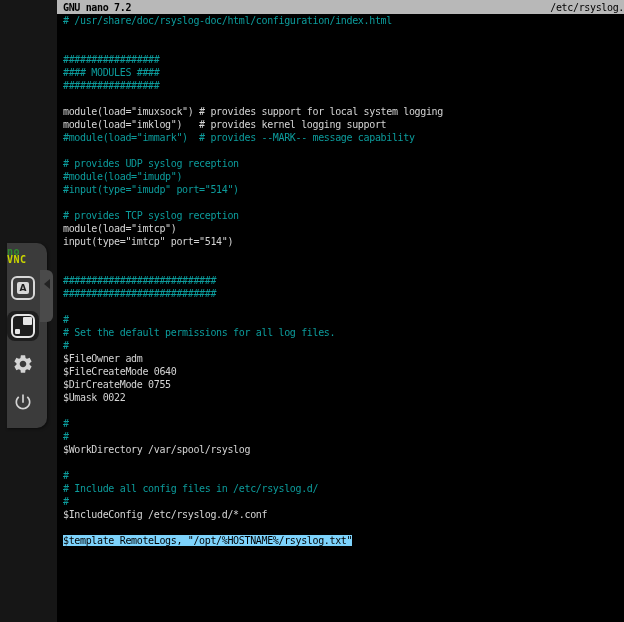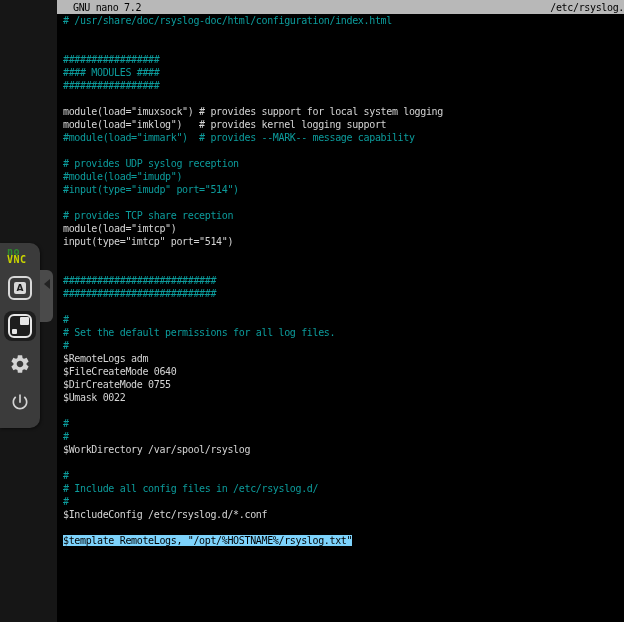--- a/index.html
+++ b/index.html
@@ -11,32 +11,32 @@
   
   .screen{
     position:absolute;left:57px;top:0;width:567px;height:622px;
     background:#000;overflow:hidden;
   }
   .titlebar{
     height:14px;background:#b8b8b8;color:#000;
     display:flex;align-items:center;
     font-size:10px;letter-spacing:-0.35px;white-space:pre;
   }
-  .titlebar .tleft{padding-left:16px;}
+  .titlebar .tleft{padding-left:6px;font-weight:bold;}
   .titlebar .tright{margin-left:auto;}
   .lines{position:absolute;left:6px;top:14px;right:0;}
   .line{height:13px;line-height:13px;font-size:10px;letter-spacing:-0.35px;white-space:pre;}
   .line .c{color:#0c9c9c;}
   .line .w{color:#d4d4d4;}
   .line .sel{background:#7dd3fc;color:#000;}
   
   .vnc-panel{
-    position:absolute;left:0;top:243px;width:40px;height:185px;
+    position:absolute;left:7px;top:243px;width:40px;height:185px;
     background:#3b3b3b;border-radius:0 10px 10px 0;
-    display:flex;flex-direction:column;align-items:center;
+    display:flex;flex-direction:column;align-items:flex-start;
     box-shadow:1px 1px 3px rgba(0,0,0,.5);
   }
   .vnc-logo{margin-top:4px;line-height:9px;text-align:left;width:26px;
     font-weight:bold;font-size:10px;letter-spacing:0.5px;}
   .vnc-logo .no{color:#2e8b2e;display:block;height:8px;}
   .vnc-logo .vnc{color:#c9d400;display:block;}
   .vnc-buttons{display:flex;flex-direction:column;align-items:center;margin-top:9px;gap:8px;}
   .vbtn{
     width:32px;height:30px;display:flex;align-items:center;justify-content:center;
     border-radius:8px;cursor:pointer;
@@ -85,32 +85,32 @@
       <div class="line"><span class="c">#################</span></div>
       <div class="line"></div>
       <div class="line"><span class="w">module(load="imuxsock") # provides support for local system logging</span></div>
       <div class="line"><span class="w">module(load="imklog")   # provides kernel logging support</span></div>
       <div class="line"><span class="c">#module(load="immark")  # provides --MARK-- message capability</span></div>
       <div class="line"></div>
       <div class="line"><span class="c"># provides UDP syslog reception</span></div>
       <div class="line"><span class="c">#module(load="imudp")</span></div>
       <div class="line"><span class="c">#input(type="imudp" port="514")</span></div>
       <div class="line"></div>
-      <div class="line"><span class="c"># provides TCP share reception</span></div>
+      <div class="line"><span class="c"># provides TCP syslog reception</span></div>
       <div class="line"><span class="w">module(load="imtcp")</span></div>
       <div class="line"><span class="w">input(type="imtcp" port="514")</span></div>
       <div class="line"></div>
       <div class="line"></div>
       <div class="line"><span class="c">###########################</span></div>
       <div class="line"><span class="c">###########################</span></div>
       <div class="line"></div>
       <div class="line"><span class="c">#</span></div>
       <div class="line"><span class="c"># Set the default permissions for all log files.</span></div>
       <div class="line"><span class="c">#</span></div>
-      <div class="line"><span class="w">$RemoteLogs adm</span></div>
+      <div class="line"><span class="w">$FileOwner adm</span></div>
       <div class="line"><span class="w">$FileCreateMode 0640</span></div>
       <div class="line"><span class="w">$DirCreateMode 0755</span></div>
       <div class="line"><span class="w">$Umask 0022</span></div>
       <div class="line"></div>
       <div class="line"><span class="c">#</span></div>
       <div class="line"><span class="c">#</span></div>
       <div class="line"><span class="w">$WorkDirectory /var/spool/rsyslog</span></div>
       <div class="line"></div>
       <div class="line"><span class="c">#</span></div>
       <div class="line"><span class="c"># Include all config files in /etc/rsyslog.d/</span></div>

